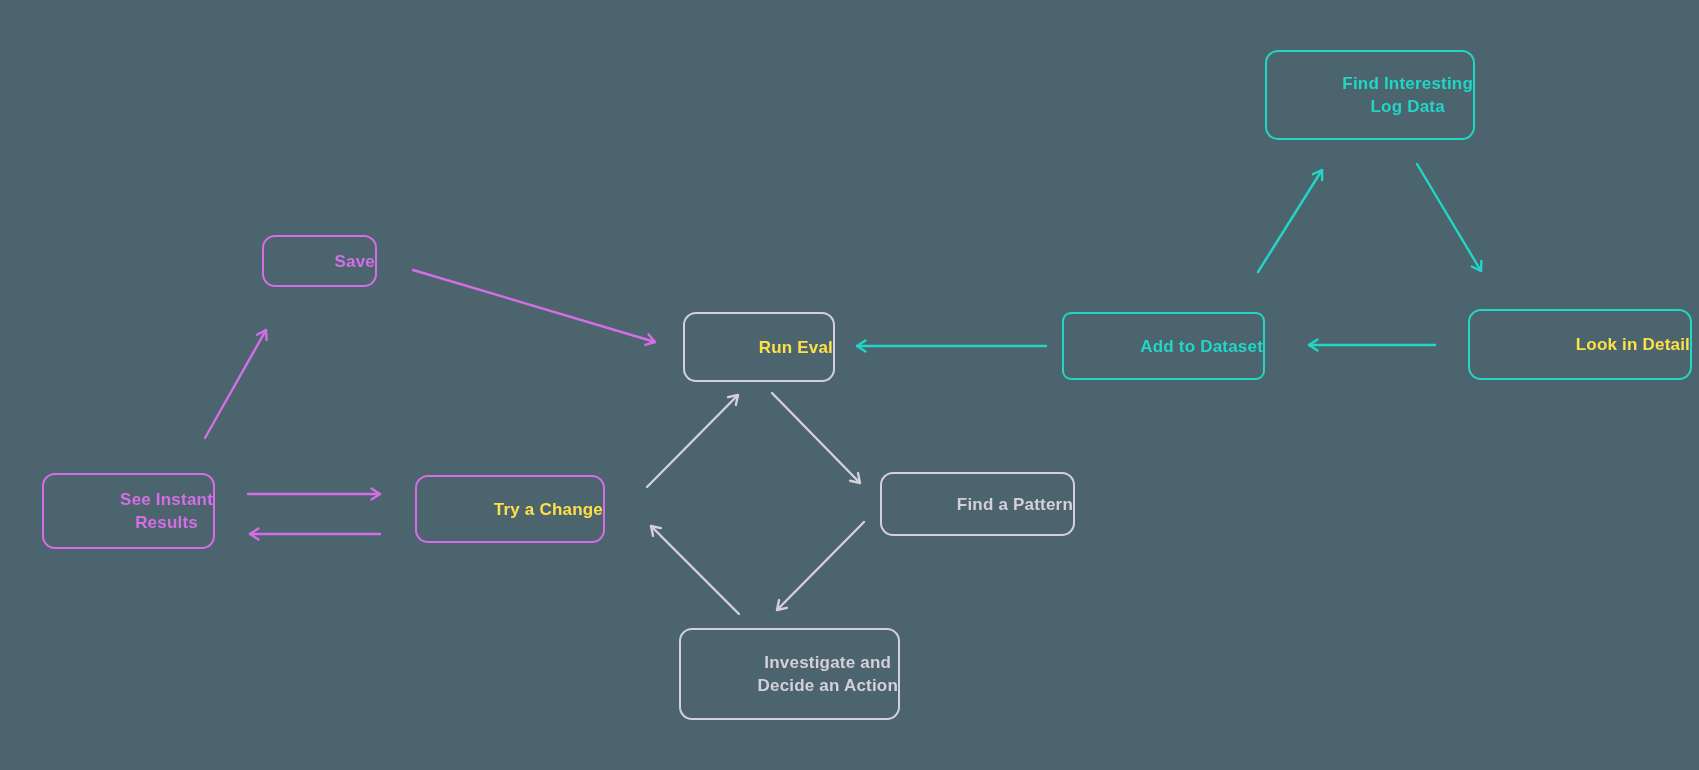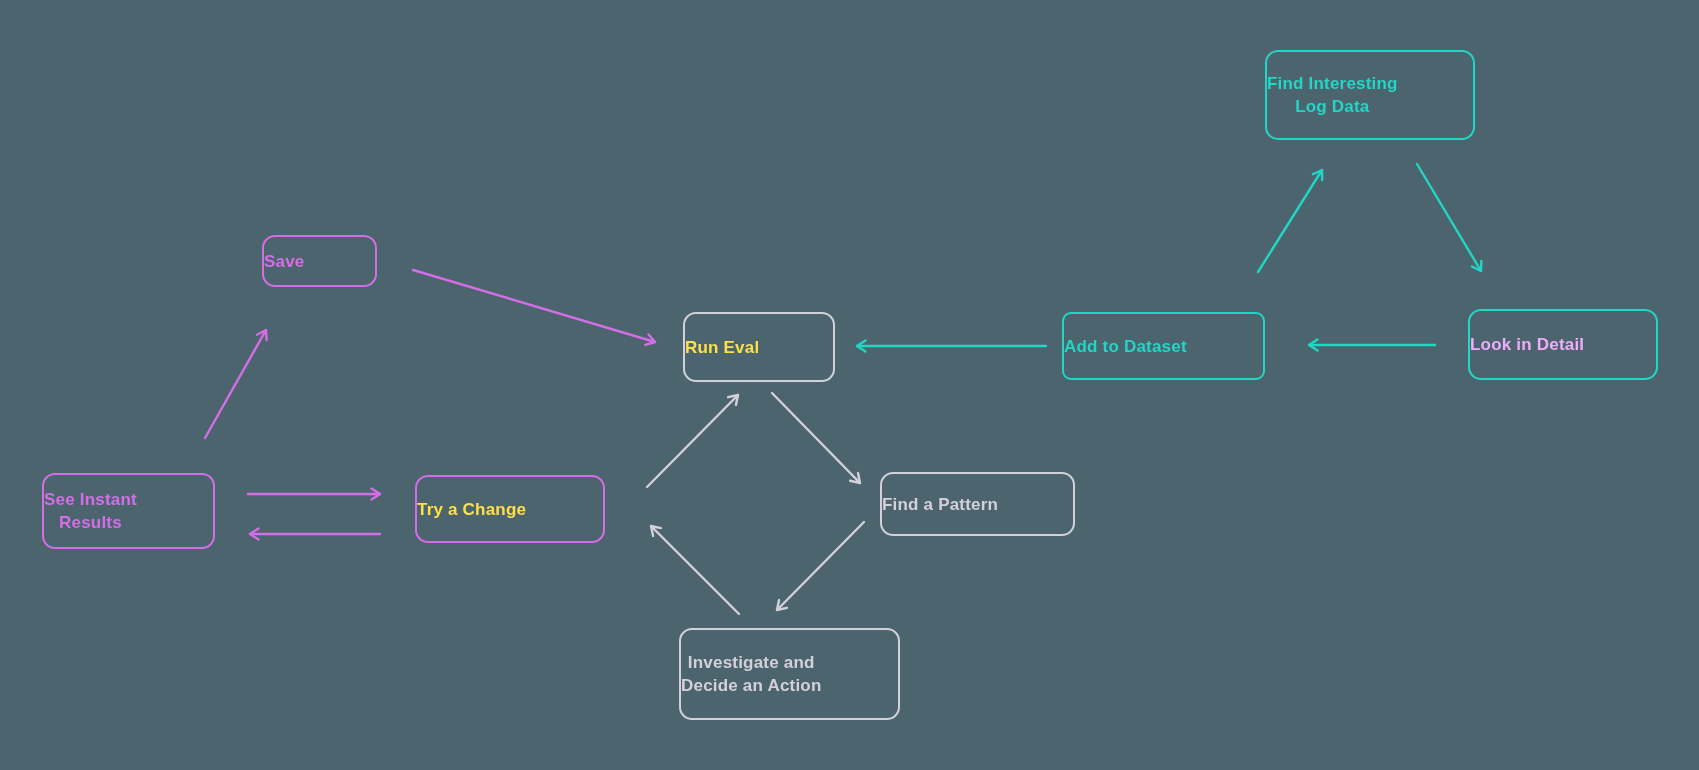--- a/index.html
+++ b/index.html
@@ -20,21 +20,21 @@
     top: 0;
     width: 1699px;
     height: 770px;
     pointer-events: none;
   }
   .node {
     position: absolute;
     box-sizing: border-box;
     display: flex;
     align-items: center;
-    justify-content: flex-start;
+    justify-content: flex-end;
     border-radius: 13px;
     border-style: solid;
     border-width: 2.6px;
     background: transparent;
     cursor: default;
   }
   .node .node-label {
     font-size: 17px;
     font-weight: 700;
     letter-spacing: 0.2px;
@@ -96,21 +96,21 @@
       <div class="node" style="left: 880px; top: 472px; width: 195px; height: 64px; border-color: rgb(212, 208, 218); color: rgb(212, 208, 218);">
         <span class="node-label">Find a Pattern</span>
       </div>
       <div class="node" style="left: 657px; top: 628px; width: 221px; height: 92px; border-color: rgb(212, 208, 218); color: rgb(212, 208, 218); margin-left: 22px;">
         <span class="node-label">Investigate and
 Decide an Action</span>
       </div>
       <div class="node" style="left: 1062px; top: 312px; width: 203px; height: 68px; border-color: rgb(34, 214, 198); color: rgb(34, 214, 198); border-radius: 9px;">
         <span class="node-label">Add to Dataset</span>
       </div>
-      <div class="node" style="left: 1468px; top: 309px; width: 190px; height: 71px; border-color: rgb(34, 214, 198); color: #f0abfc;">
+      <div class="node" style="left: 1468px; top: 309px; width: 224px; height: 71px; border-color: rgb(34, 214, 198); color: #fde047;">
         <span class="node-label">Look in Detail</span>
       </div>
       <div class="node" style="left: 1265px; top: 50px; width: 210px; height: 90px; border-color: rgb(34, 214, 198); color: rgb(34, 214, 198);">
         <span class="node-label">Find Interesting
 Log Data</span>
       </div>
     </div>
 </div>
 
 </body></html>

